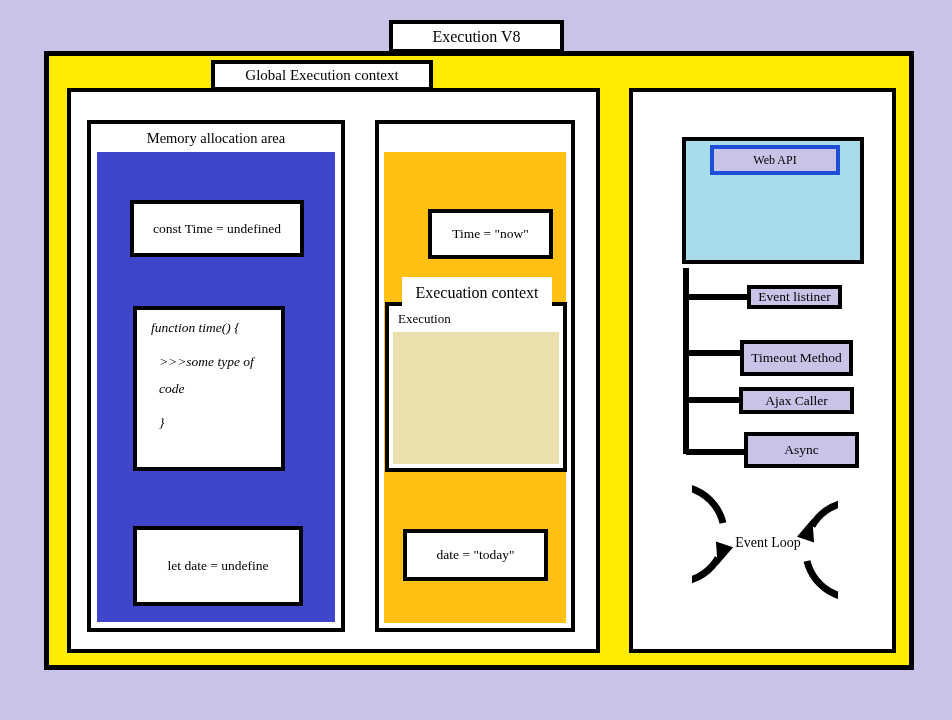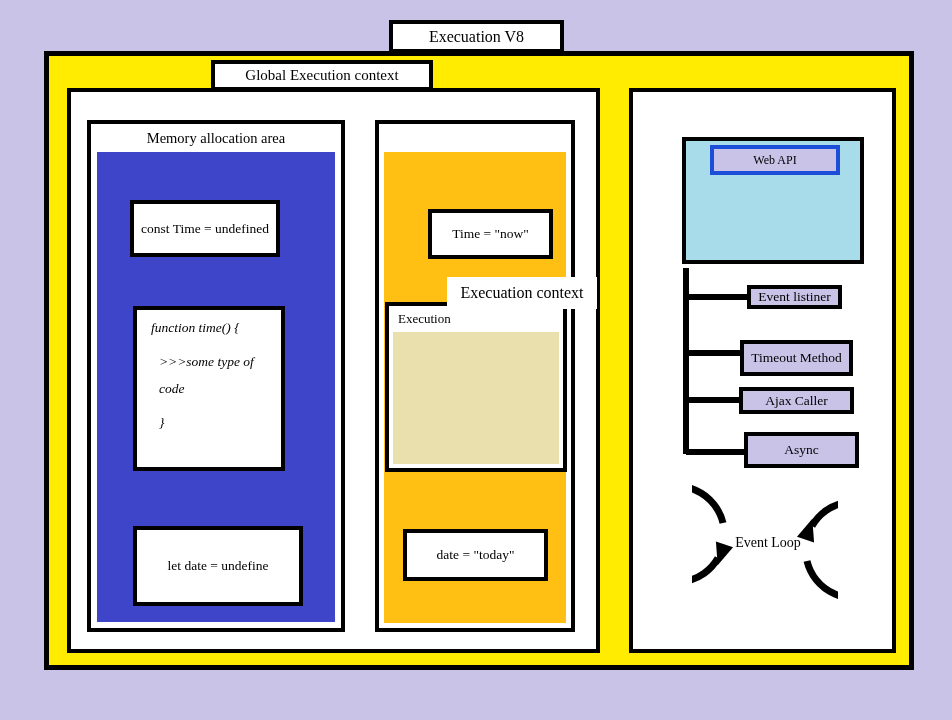--- a/index.html
+++ b/index.html
@@ -82,21 +82,21 @@
   .mem-item {
     position: absolute;
     background: #ffffff;
     border: 4px solid #000000;
     box-sizing: border-box;
     font-size: 13.5px;
     color: #000;
     padding: 8px 14px;
     line-height: 1.45;
   }
-  #mem-item-0 { left: 33px; top: 48px; width: 150px; height: 57px;
+  #mem-item-0 { left: 33px; top: 48px; width: 174px; height: 57px;
                 display:flex; align-items:center; justify-content:center; padding:0 6px; }
   #mem-item-1 { left: 36px; top: 154px; width: 152px; height: 165px; font-style: italic; }
   #mem-item-2 { left: 36px; top: 374px; width: 170px; height: 80px;
                 display:flex; align-items:center; justify-content:center; padding:0 10px; }
   .code-line { margin: 0 0 14px 0; }
   .code-line.indent { padding-left: 8px; }
   .code-line.last { margin-bottom: 0; padding-left: 8px; }
 
   
   #callstack-column {
@@ -127,21 +127,20 @@
   #stack-frame-0 { left: 44px; top: 57px; width: 125px; height: 50px; }
   #stack-frame-1 { left: 19px; top: 377px; width: 145px; height: 52px; }
 
   
   #exec-ctx-label {
     left: 402px; top: 277px; width: 150px; height: 32px;
     background: #ffffff;
     display: flex; align-items: center; justify-content: center;
     font-size: 16px;
     z-index: 30;
-    margin-left: 45px;
   }
   #exec-ctx-box {
     left: 385px; top: 302px; width: 182px; height: 170px;
     border: 4px solid #000000;
     background: #ffffff;
     z-index: 29;
     display: flex;
   }
   .exec-col {
     flex: 1; box-sizing: border-box; position: relative;
@@ -198,21 +197,21 @@
     display: flex; align-items: center; justify-content: center;
     font-size: 14px; z-index: 29;
   }
 </style>
 </head>
 <body>
 
 <div class="abs" id="engine-frame"></div>
 
 <div class="abs" id="title-box">
-  <span>Execuation V8</span>
+  <span>Execution V8</span>
 </div>
 
 <div class="abs" id="gec-label">
   <span>Global Execution context</span>
 </div>
 
 <div class="abs" id="gec-panel"></div>
 
 <div class="abs" id="runtime-panel"></div>
 

